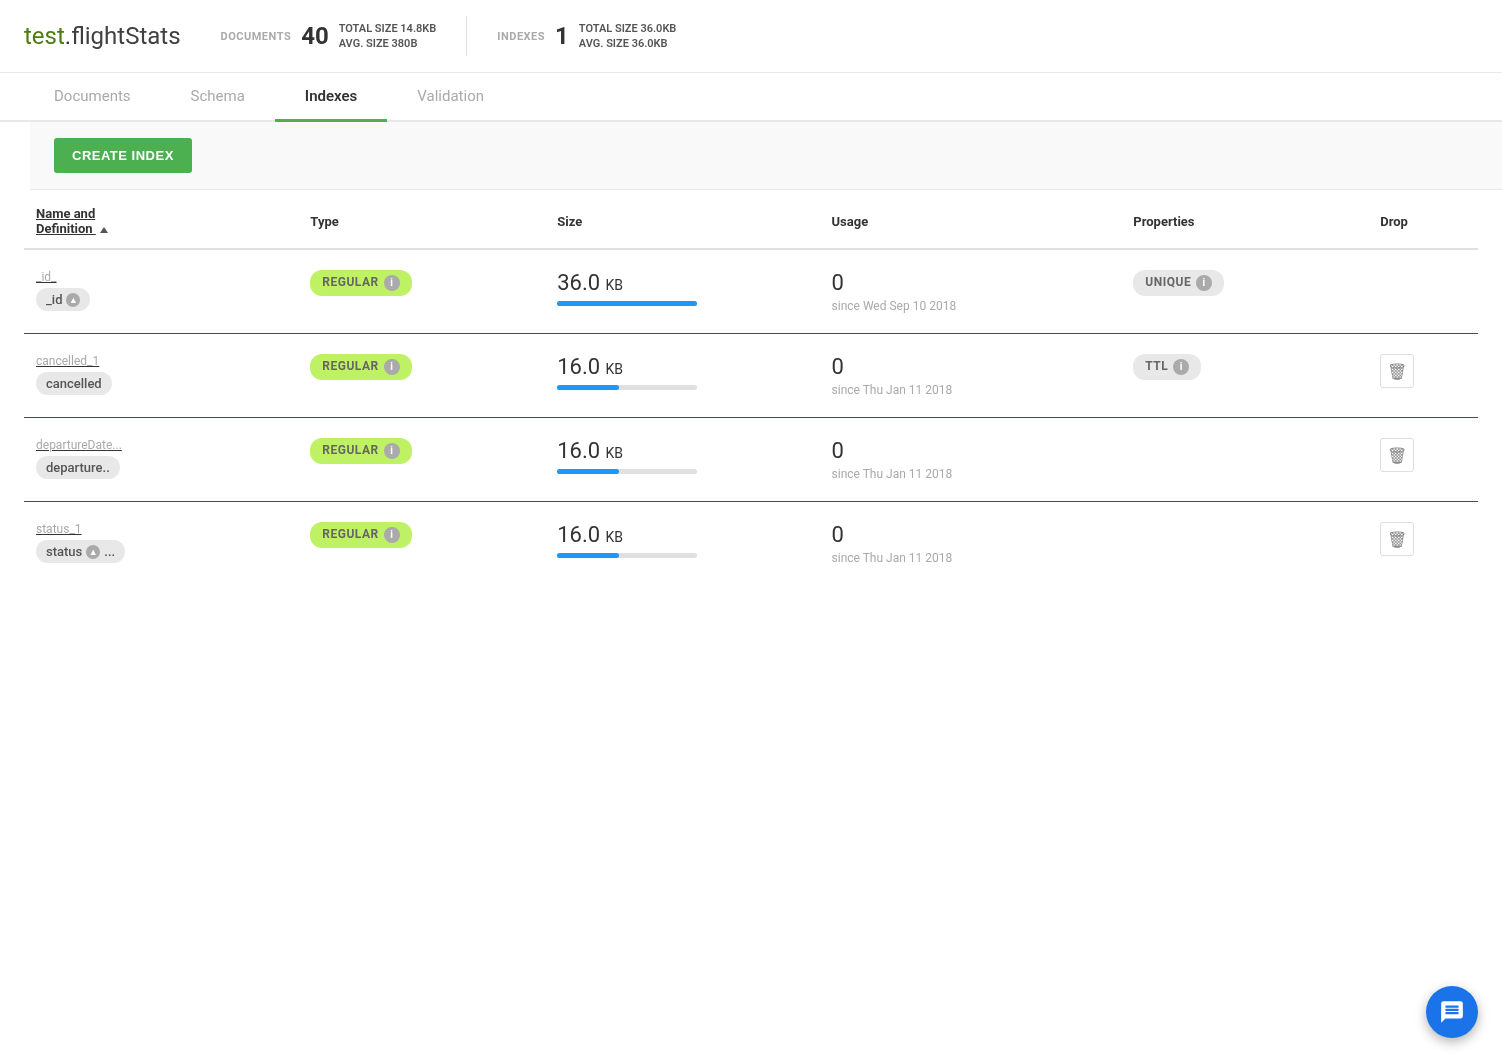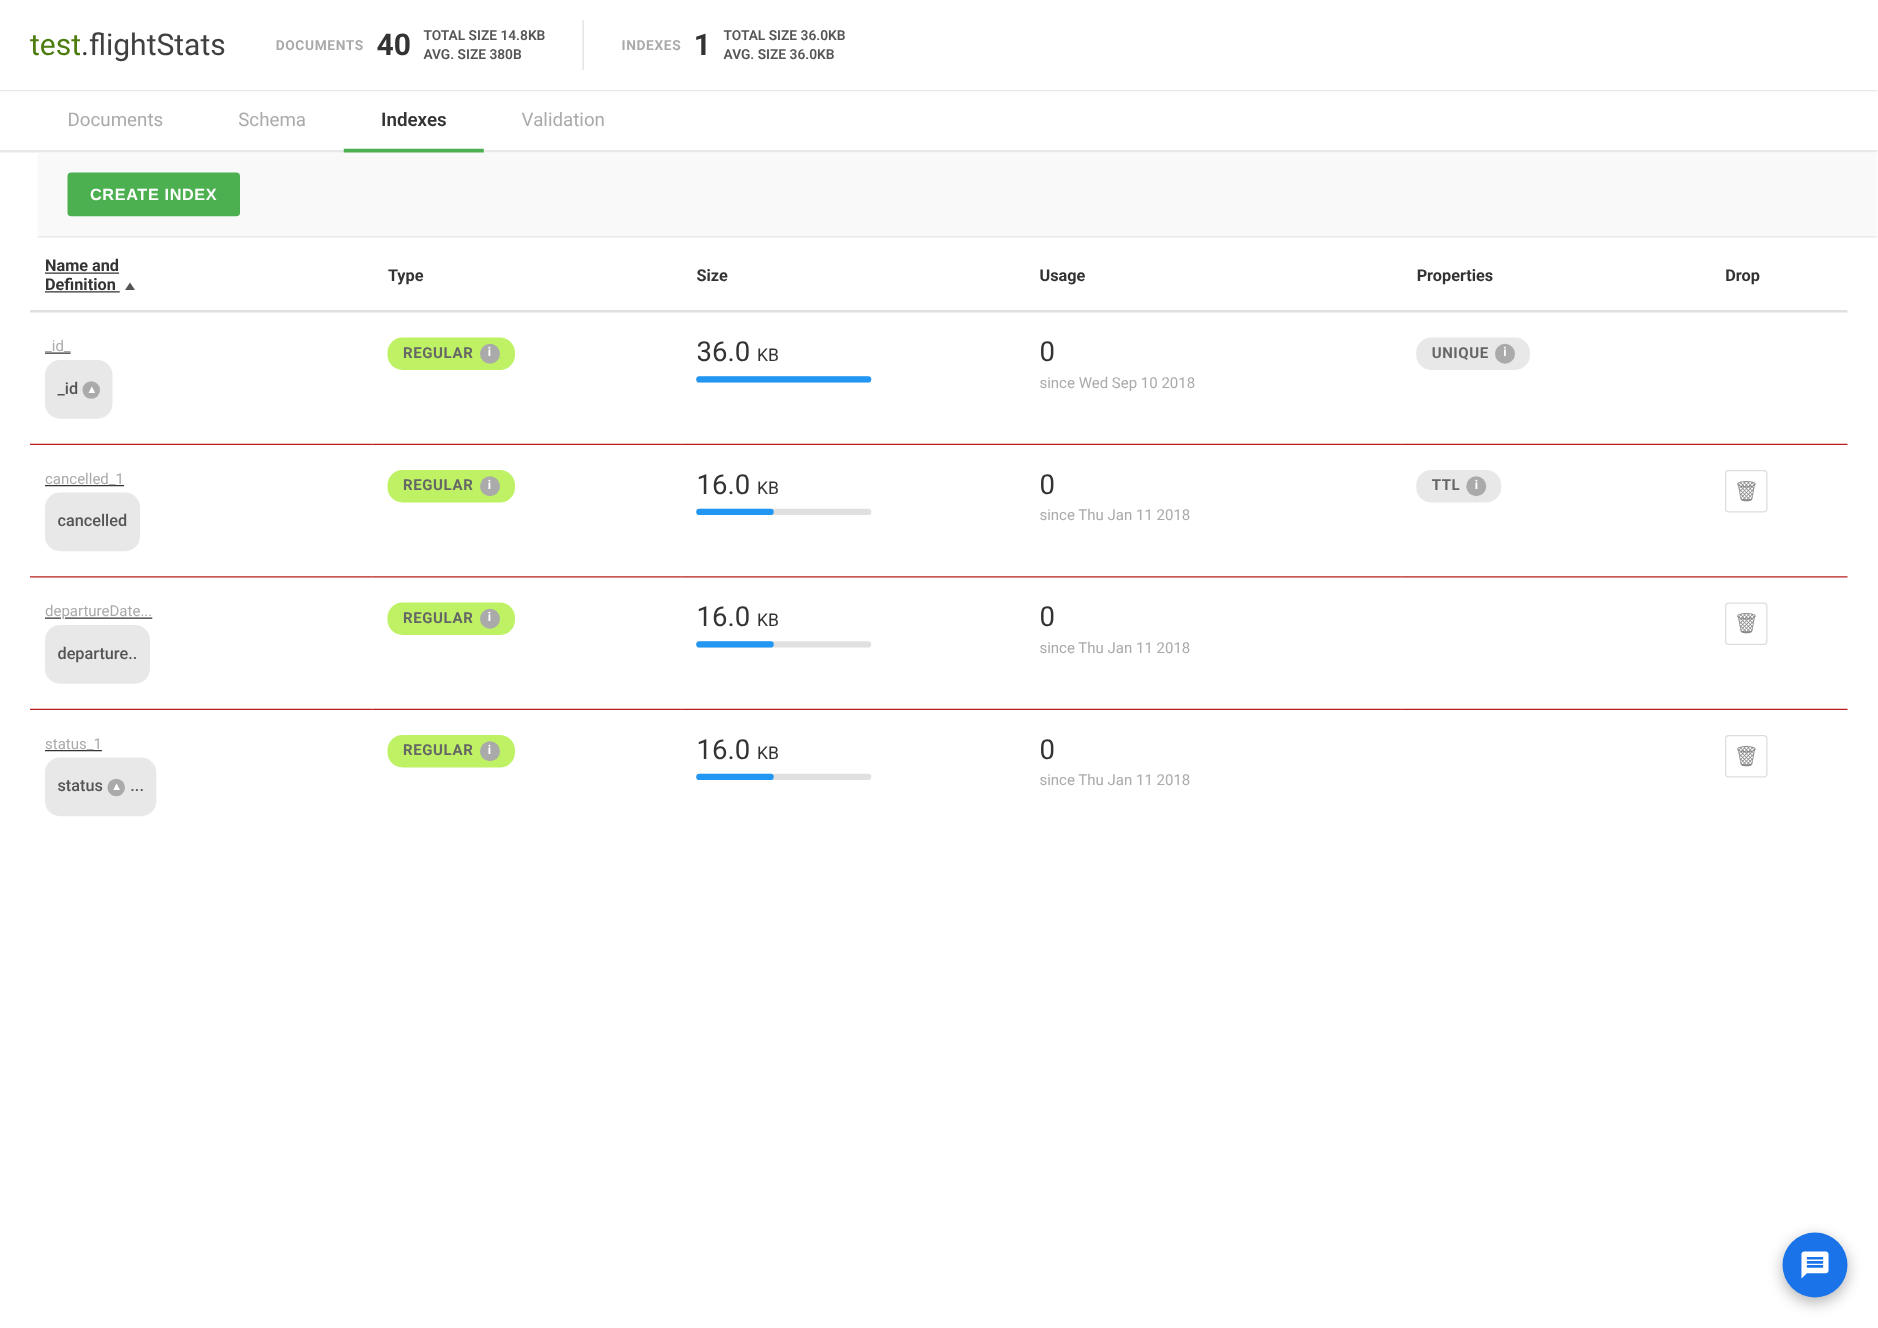--- a/index.html
+++ b/index.html
@@ -31,21 +31,21 @@
     
     .table-wrapper { padding: 0 24px; }
     table { width: 100%; border-collapse: collapse; }
     thead tr { border-bottom: 2px solid #e0e0e0; }
     th { padding: 16px 12px 12px; text-align: left; font-size: 13px; font-weight: 700; color: #333; }
     td { padding: 20px 12px; vertical-align: top; border-bottom: 1px solid #b91c1c; }
     tbody tr:last-child td { border-bottom: none; }
 
     
     .index-name-label { font-size: 12px; color: #aaa; margin-bottom: 4px; }
-    .index-name-badge { display: inline-flex; align-items: center; gap: 4px; background: #e8e8e8; border-radius: 12px; padding: 16px 10px; font-size: 13px; color: #555; font-weight: 500; }
+    .index-name-badge { display: inline-flex; align-items: center; gap: 4px; background: #e8e8e8; border-radius: 12px; padding: 4px 10px; font-size: 13px; color: #555; font-weight: 500; }
     .badge-up-icon { display: inline-block; width: 14px; height: 14px; background: #aaa; border-radius: 50%; text-align: center; line-height: 14px; font-size: 9px; color: #fff; }
 
     
     .type-badge { display: inline-flex; align-items: flex-start; gap: 5px; background: #bef264; border-radius: 12px; padding: 5px 12px; font-size: 12px; font-weight: 700; color: #666; letter-spacing: 0.5px; }
     .info-icon { display: inline-block; width: 16px; height: 16px; background: #aaa; border-radius: 50%; text-align: center; line-height: 16px; font-size: 10px; color: #fff; font-weight: 700; cursor: pointer; }
 
     
     .size-value { font-size: 22px; font-weight: 400; color: #333; margin-bottom: 6px; }
     .size-value .unit { font-size: 14px; }
     .progress-bar-bg { width: 140px; height: 5px; background: #e0e0e0; border-radius: 3px; }

